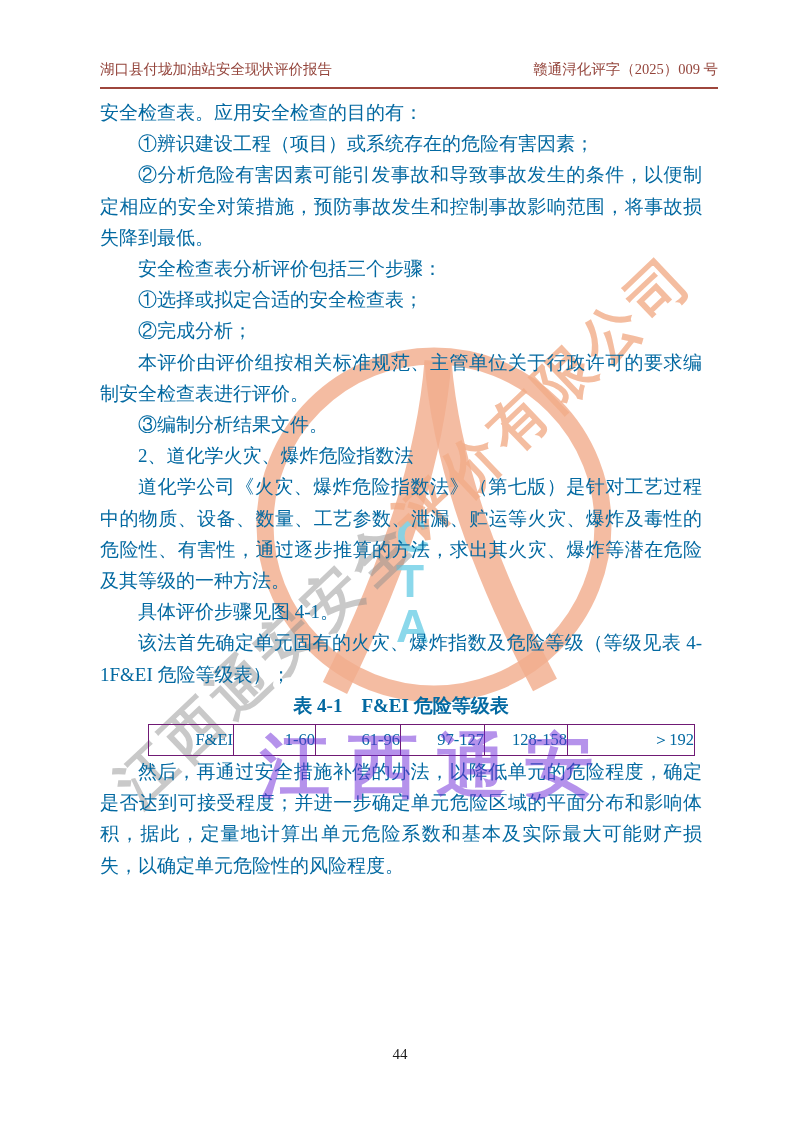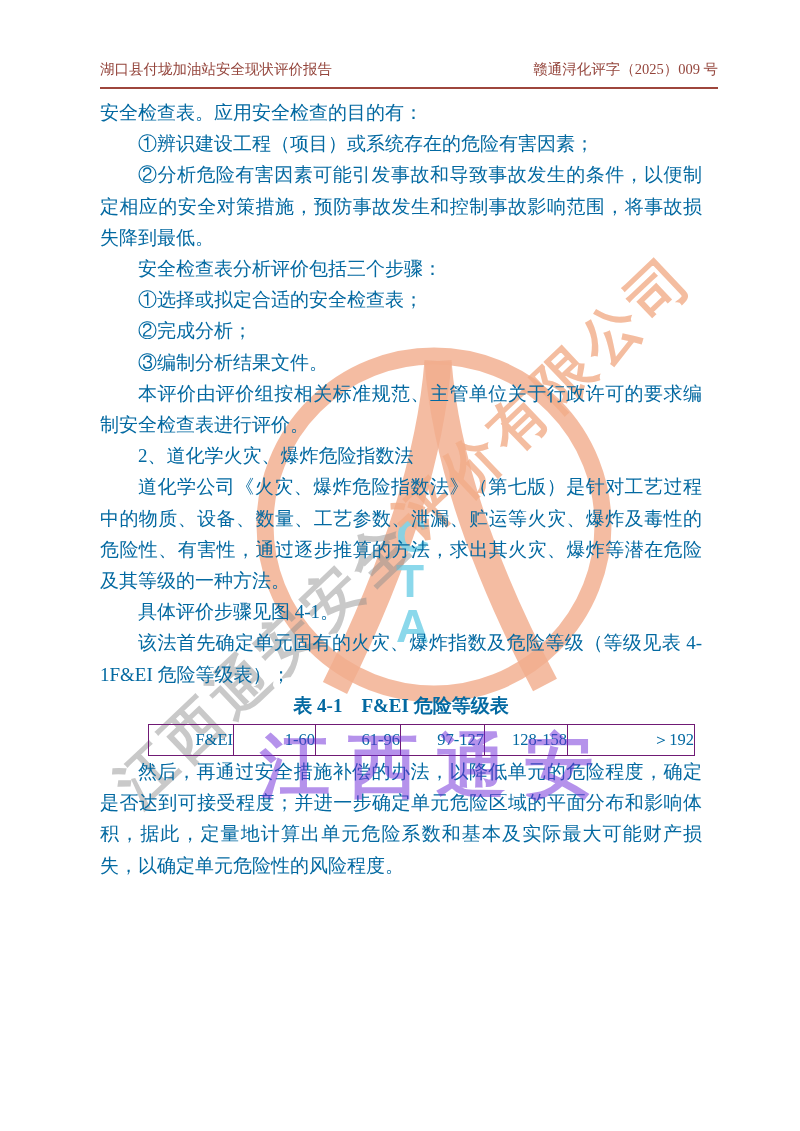--- a/index.html
+++ b/index.html
@@ -100,22 +100,22 @@
   <div class="header-rule"></div>
 
   <div class="content">
     <div>
         <p>安全检查表。应用安全检查的目的有：</p>
         <p class="indent">①辨识建设工程（项目）或系统存在的危险有害因素；</p>
         <p class="indent">②分析危险有害因素可能引发事故和导致事故发生的条件，以便制定相应的安全对策措施，预防事故发生和控制事故影响范围，将事故损失降到最低。</p>
         <p class="indent">安全检查表分析评价包括三个步骤：</p>
         <p class="indent">①选择或拟定合适的安全检查表；</p>
         <p class="indent">②完成分析；</p>
+        <p class="indent">本评价由评价组按相关标准规范、主管单位关于行政许可的要求编制安全检查表进行评价。</p>
         <p class="indent">③编制分析结果文件。</p>
-        <p class="indent">本评价由评价组按相关标准规范、主管单位关于行政许可的要求编制安全检查表进行评价。</p>
         <p class="indent">2、道化学火灾、爆炸危险指数法</p>
         <p class="indent">道化学公司《火灾、爆炸危险指数法》（第七版）是针对工艺过程中的物质、设备、数量、工艺参数、泄漏、贮运等火灾、爆炸及毒性的危险性、有害性，通过逐步推算的方法，求出其火灾、爆炸等潜在危险及其等级的一种方法。</p>
         <p class="indent">具体评价步骤见图 4-1。</p>
         <p class="indent">该法首先确定单元固有的火灾、爆炸指数及危险等级（等级见表 4-1F&amp;EI 危险等级表）；</p>
       </div>
     <p class="table-title">表 4-1　F&amp;EI 危险等级表</p>
     <table class="fei">
       <tbody>
           <tr>
             <td>F&amp;EI</td>
@@ -129,13 +129,14 @@
     </table>
     <div>
         <p class="indent">然后，再通过安全措施补偿的办法，以降低单元的危险程度，确定是否达到可接受程度；并进一步确定单元危险区域的平面分布和影响体积，据此，定量地计算出单元危险系数和基本及实际最大可能财产损失，以确定单元危险性的风险程度。</p>
       </div>
   </div>
 
   <div class="wm-over">
     <div class="wm-red">江西通安</div>
   </div>
 
+  <div class="page-number">44</div>
 </div>
 
 </body></html>

